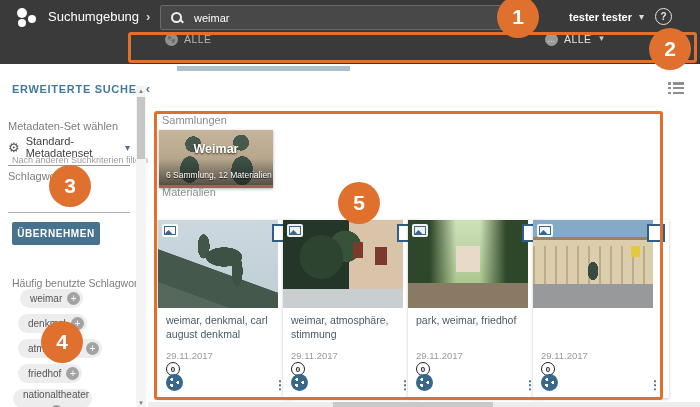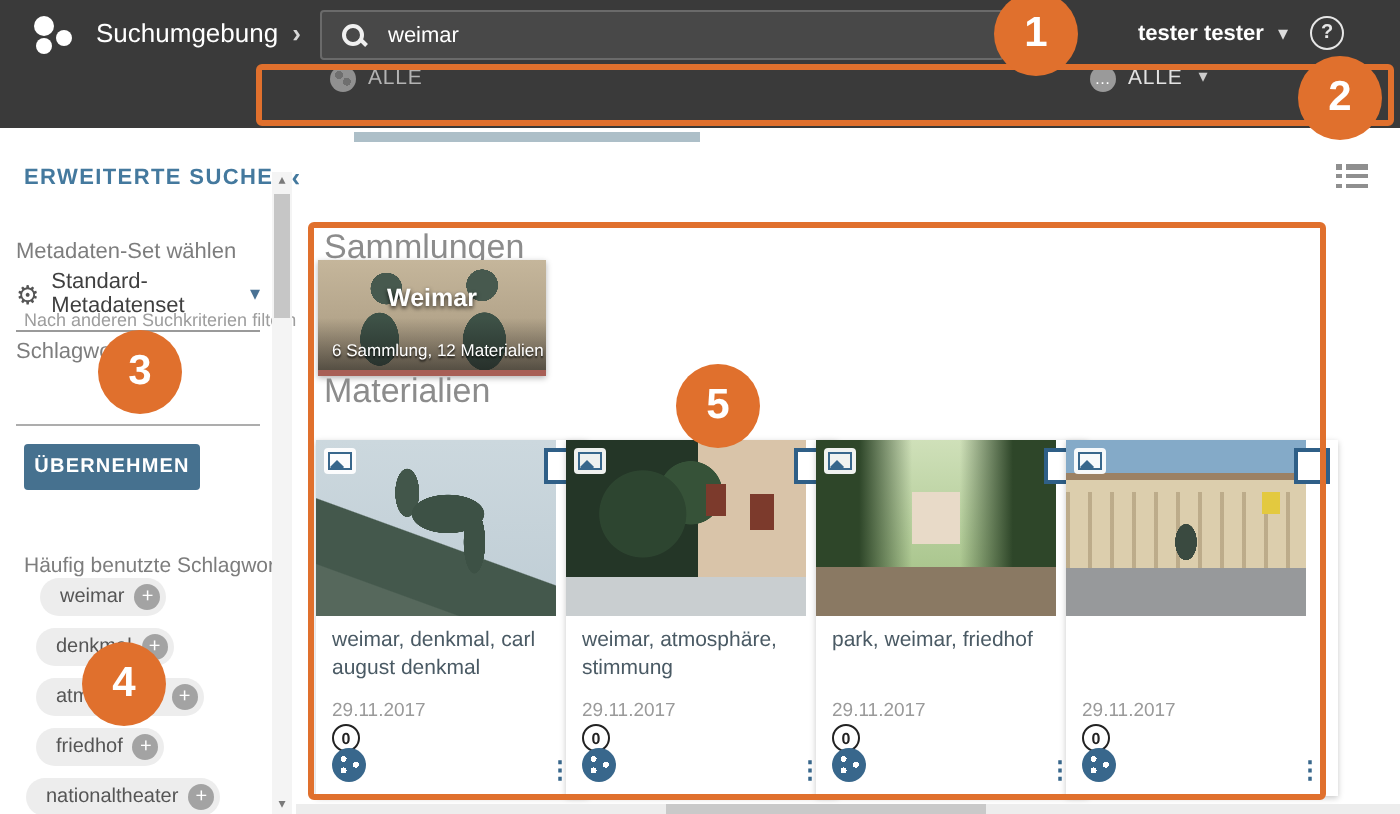--- a/index.html
+++ b/index.html
@@ -73,30 +73,30 @@
   .kw-line{position:absolute;left:8px;top:212px;width:122px;border-bottom:1px solid #adadad;}
   .apply-btn{position:absolute;left:12px;top:222px;width:88px;height:23px;background:#46718f;
              color:#fff;font-size:10px;font-weight:bold;letter-spacing:.6px;border:none;border-radius:2px;
              display:flex;align-items:center;justify-content:center;font-family:"Liberation Sans",sans-serif;}
   .freq-label{left:12px;top:277px;font-size:10.5px;}
   .tag{position:absolute;height:19px;background:#ededed;border-radius:10px;display:flex;
        align-items:center;gap:5px;padding:0 3px 0 10px;font-size:10px;color:#555;}
   .tag .plus{width:13px;height:13px;border-radius:50%;background:#a3a3a3;color:#fff;font-size:10px;
              display:flex;align-items:center;justify-content:center;line-height:13px;}
   .tag1{left:20px;top:289px;} .tag2{left:18px;top:314px;} .tag3{left:18px;top:339px;}
-  .tag4{left:18px;top:364px;} .tag5{left:13px;top:389px;}
+  .tag4{left:18px;top:364px;} .tag5{left:13px;top:389px;flex-direction:column;}
 
   
   .sb-scroll{position:absolute;left:136px;top:86px;width:10px;height:321px;background:#f4f4f4;}
   .sb-scroll .arrow{position:absolute;left:0;width:10px;text-align:center;color:#7a7a7a;font-size:7px;line-height:9px;}
   .sb-scroll .up{top:0;} .sb-scroll .down{bottom:0;}
   .sb-thumb{position:absolute;left:1px;top:11px;width:8px;height:62px;background:#c6c6c6;}
 
   
-  .sec-heading{position:absolute;color:#8c8c8c;font-size:17px;}
+  .sec-heading{position:absolute;color:#8c8c8c;font-size:11px;}
   .h-samm{left:162px;top:114px;} .h-mat{left:162px;top:186px;}
 
   .coll-card{position:absolute;left:159px;top:130px;width:114px;height:58px;
              box-shadow:0 1px 3px rgba(0,0,0,.3);cursor:pointer;}
   .coll-photo{position:absolute;left:0;top:0;right:0;bottom:3px;
       background:
         radial-gradient(circle 8px at 30% 26%, #47594e 99%, transparent),
         radial-gradient(circle 8px at 72% 23%, #47594e 99%, transparent),
         radial-gradient(ellipse 16px 22px at 27% 72%, #3e5247 60%, transparent 61%),
         radial-gradient(ellipse 18px 24px at 73% 74%, #3e5247 60%, transparent 61%),

